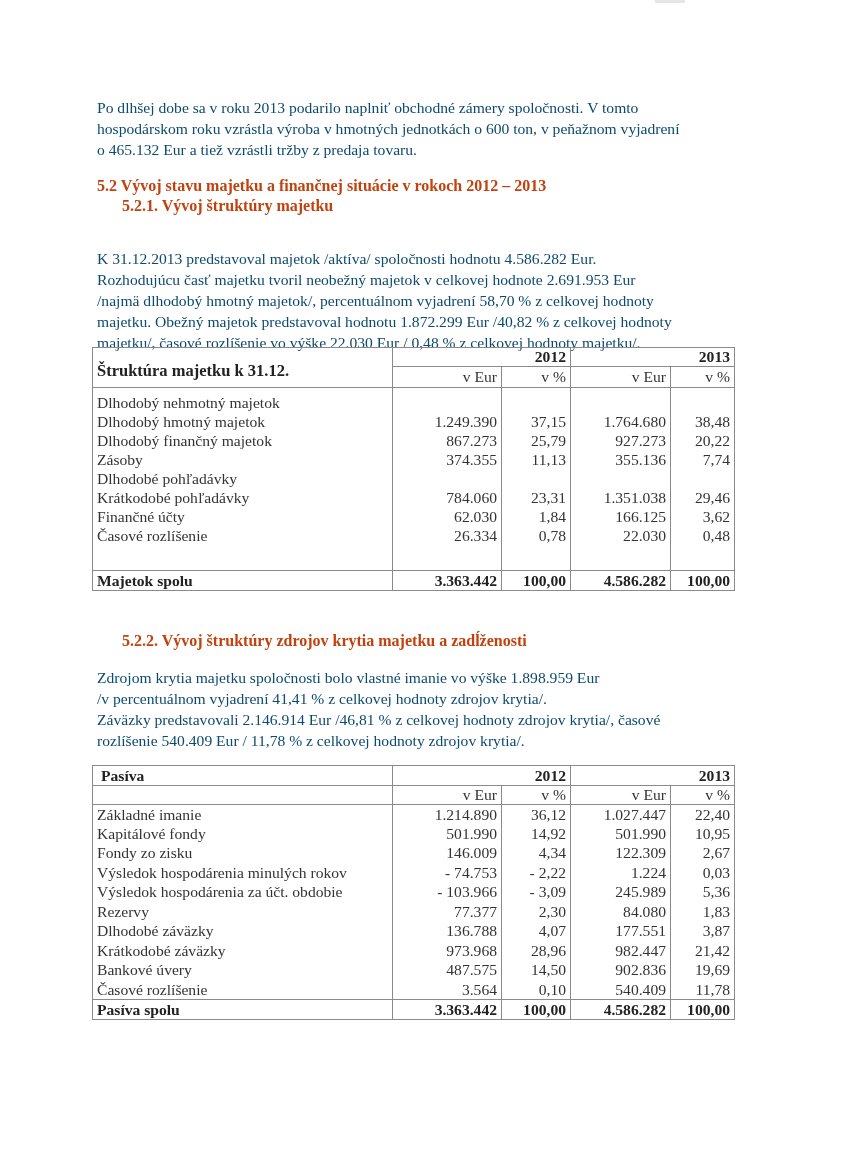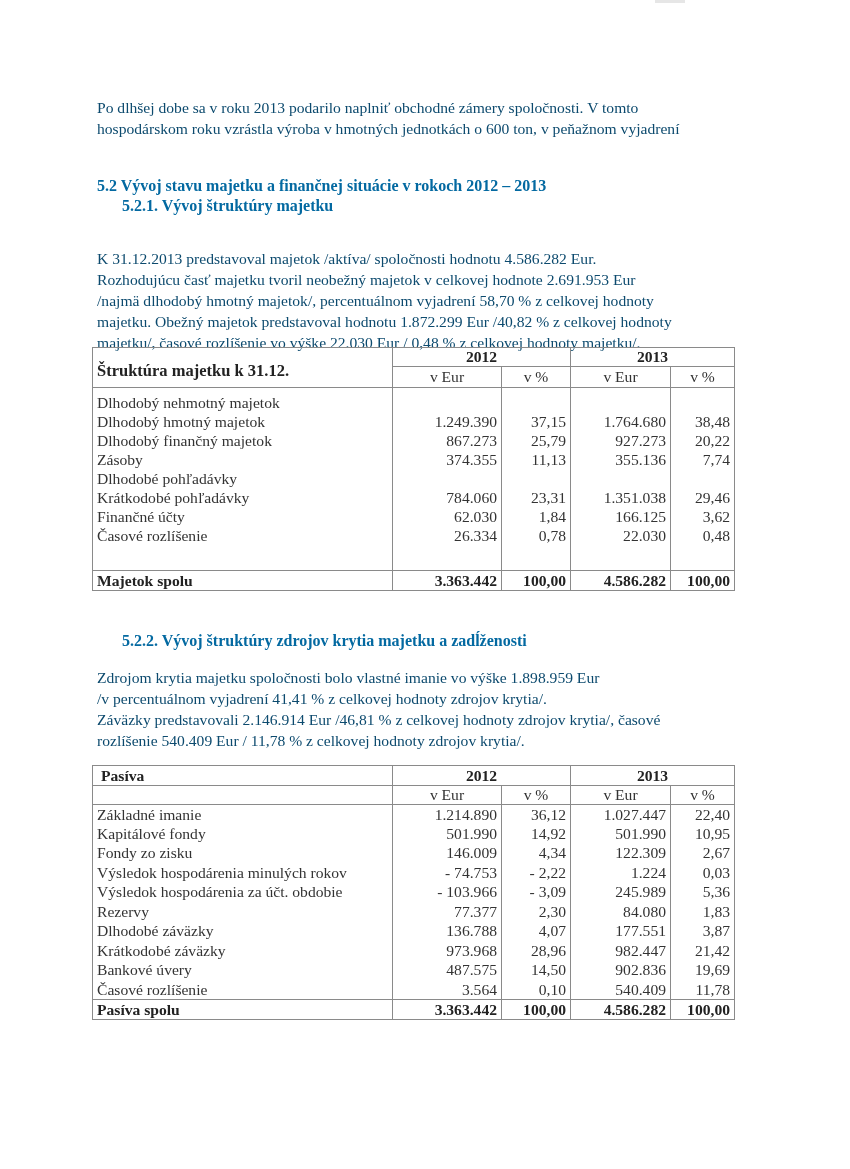--- a/index.html
+++ b/index.html
@@ -27,36 +27,36 @@
     font-size: 15.6px;
     line-height: 21px;
     color: #0c4a6e;
   }
   .para p { margin: 0; }
   .heading {
     position: absolute;
     font-weight: bold;
     font-size: 16px;
     line-height: 20px;
-    color: #0369a1;
+    color: #c2410c;
   }
   table.fin {
     position: absolute;
     border-collapse: collapse;
     font-size: 15.6px;
     color: #333;
     table-layout: fixed;
   }
   table.fin td {
     padding: 0 4px;
     white-space: nowrap;
     vertical-align: middle;
   }
   table.fin .num { text-align: right; }
-  table.fin .center { text-align: center; }
+  table.fin .center { text-align: right; }
   table.fin .bold { font-weight: bold; color: #222; }
   .b-all { border: 1px solid #8a8a8a; }
   .b-l { border-left: 1px solid #8a8a8a; }
   .b-r { border-right: 1px solid #8a8a8a; }
   .scan-mark {
     position: absolute;
     left: 655px; top: 0px;
     width: 30px; height: 3px;
     background: #e6e6e6;
   }
@@ -64,20 +64,21 @@
 </head>
 <body>
 
 <div class="page">
 
   <div class="scan-mark"></div>
 
   <div class="para" style="top:97px;">
     <p>Po dlhšej dobe sa v roku 2013 podarilo naplniť obchodné zámery spoločnosti. V tomto</p>
     <p>hospodárskom roku vzrástla výroba v hmotných jednotkách o 600 ton, v peňažnom vyjadrení</p>
+    <p>o 465.132 Eur a tiež vzrástli tržby z predaja tovaru.</p>
   </div>
 
   <div class="heading" style="left:97px; top:176px;">5.2 Vývoj stavu majetku a finančnej situácie v rokoch 2012 – 2013</div>
   <div class="heading" style="left:122px; top:196px;">5.2.1. Vývoj štruktúry majetku</div>
 
   <div class="para" style="top:248px;">
     <p>K 31.12.2013 predstavoval majetok /aktíva/ spoločnosti hodnotu 4.586.282 Eur.</p>
     <p>Rozhodujúcu časť majetku tvoril neobežný majetok v celkovej hodnote 2.691.953 Eur</p>
     <p>/najmä dlhodobý hmotný majetok/, percentuálnom vyjadrení 58,70 % z celkovej hodnoty</p>
     <p>majetku. Obežný majetok predstavoval hodnotu 1.872.299 Eur /40,82 % z celkovej hodnoty</p>

